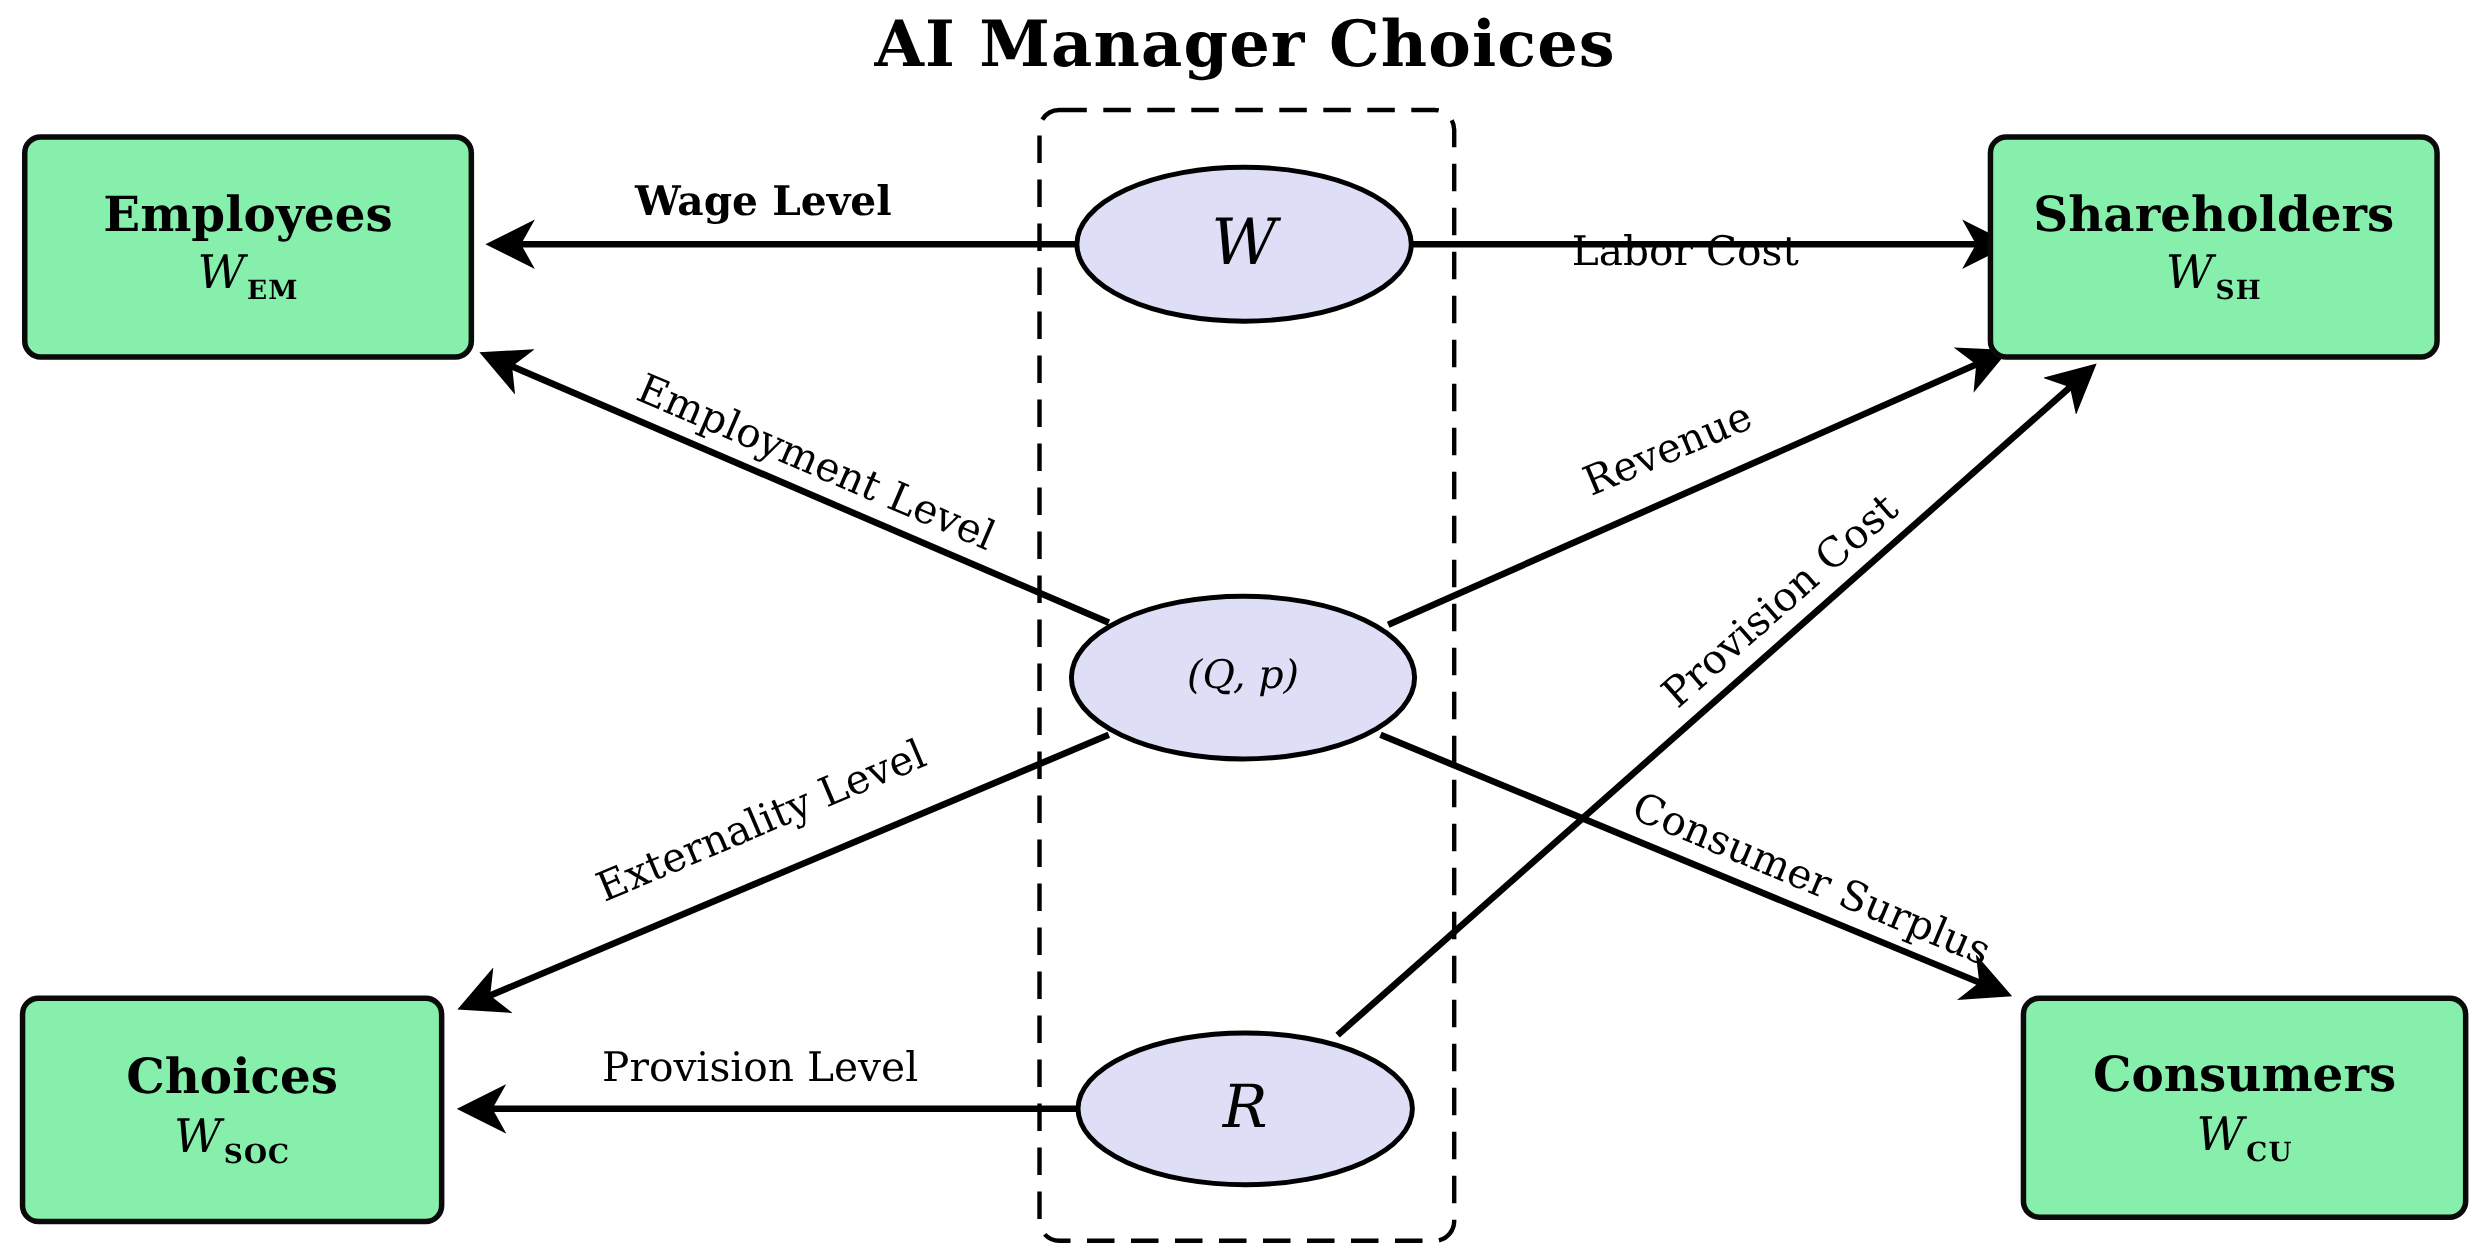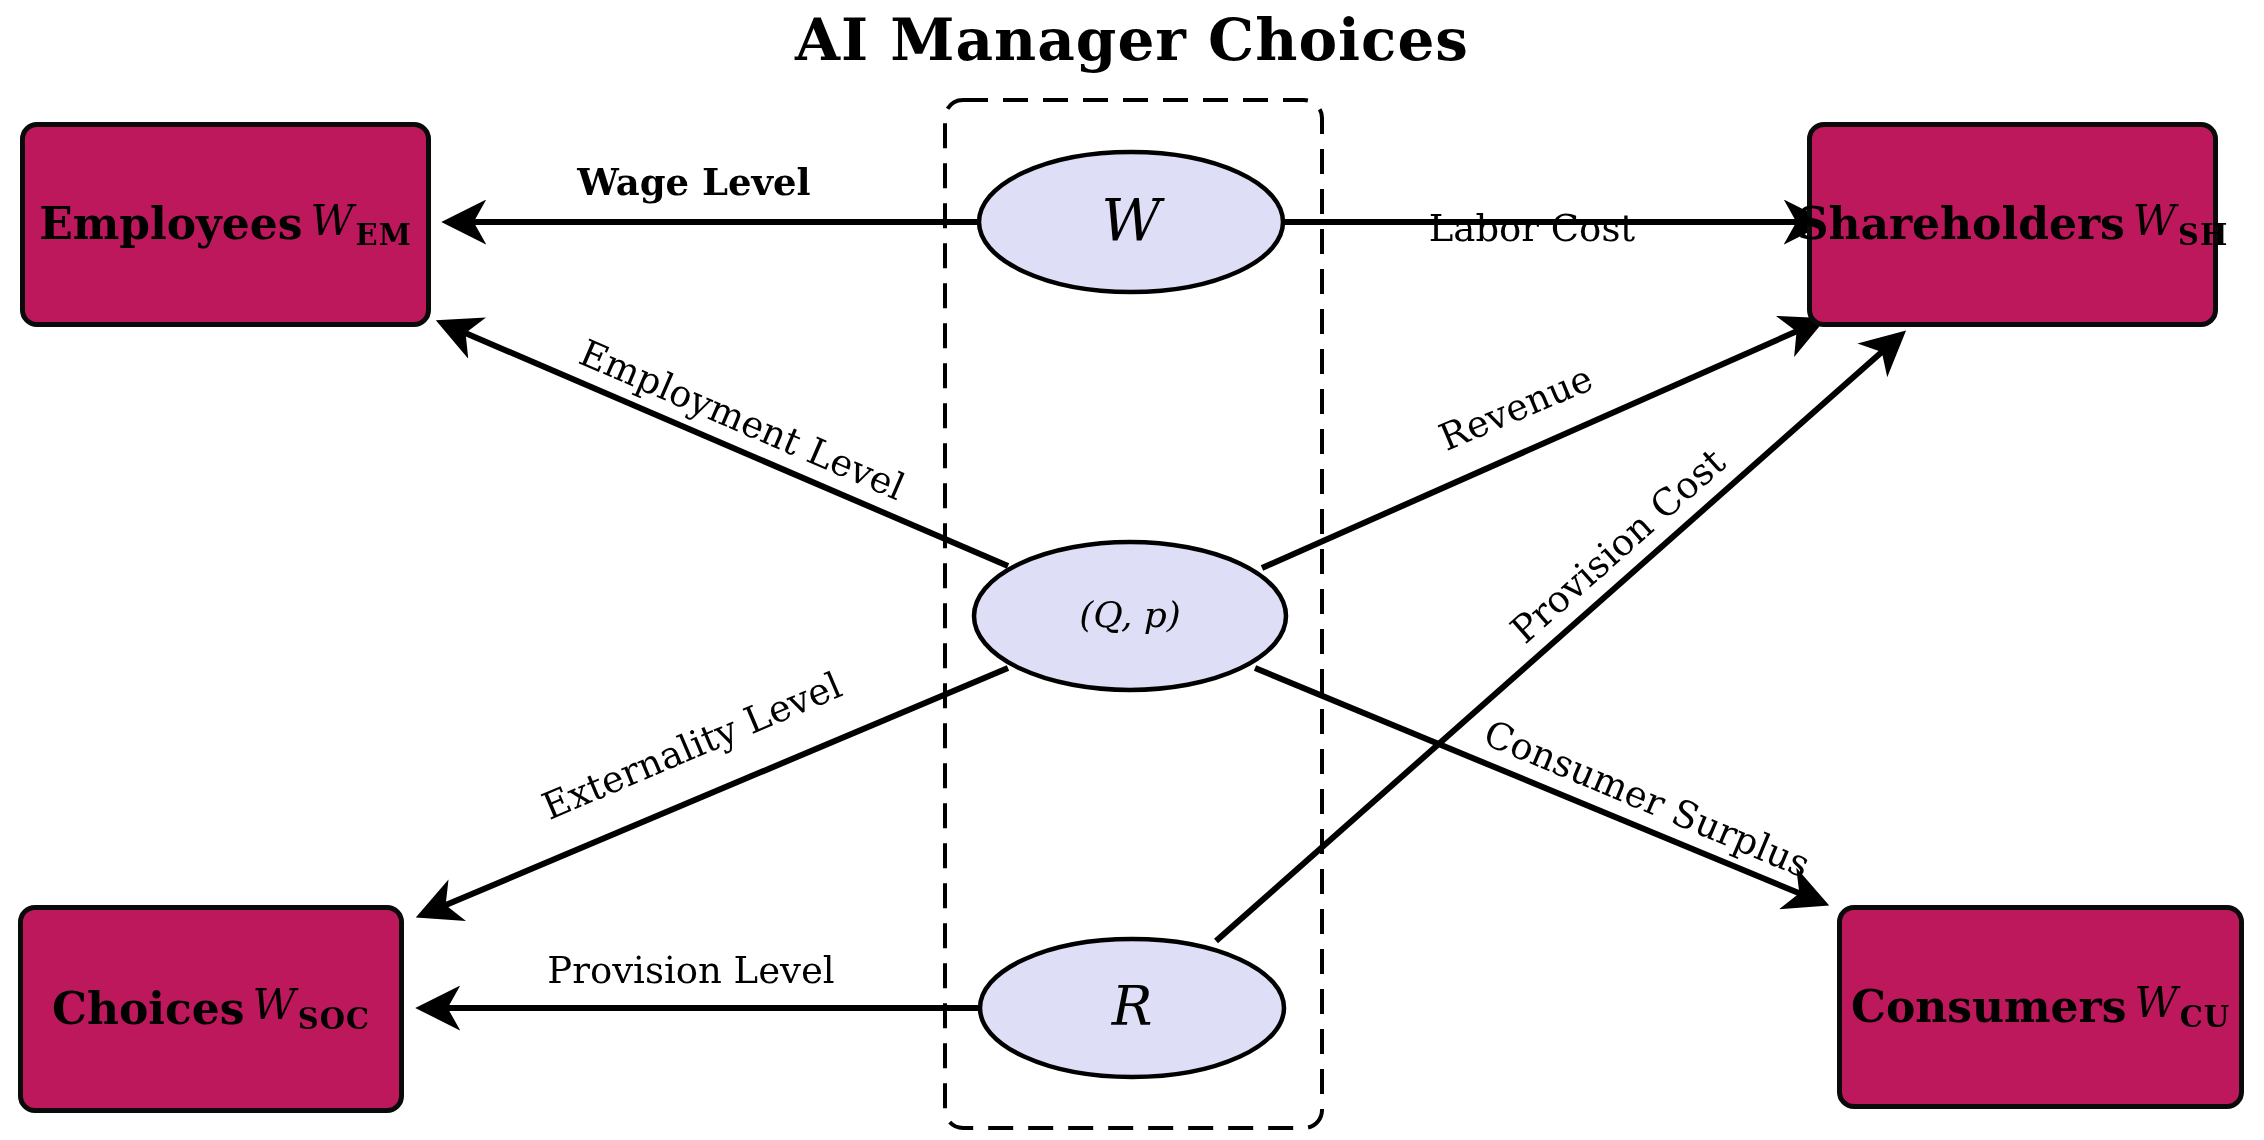--- a/index.html
+++ b/index.html
@@ -16,32 +16,32 @@
     left:1132px;top:6px;
     transform:translateX(-50%);
     font-size:58px;font-weight:bold;
     white-space:nowrap;
     letter-spacing:1px;
   }
   svg.layer{position:absolute;left:0;top:0;width:2264px;height:1140px;}
 
   .node{
     position:absolute;
-    background:#be185d;
+    background:#86efac;
     border:5px solid #0a0a0a;
     border-radius:17px;
     box-sizing:border-box;
-    display:flex;flex-direction:row;
+    display:flex;flex-direction:column;
     align-items:center;justify-content:center;
     gap:8px;
   }
   .node-name{font-weight:bold;font-size:44px;line-height:1.05;}
   .welfare{font-size:42px;font-style:italic;line-height:1;}
   .welfare .sub{
-    font-size:29px;font-weight:bold;font-style:normal;
+    font-size:24px;font-weight:bold;font-style:normal;
     vertical-align:-10px;margin-left:2px;letter-spacing:1px;
   }
 
   .choice-label{
     position:absolute;
     transform:translate(-50%,-50%);
     font-style:italic;
     white-space:nowrap;
   }
   .edge-label{

